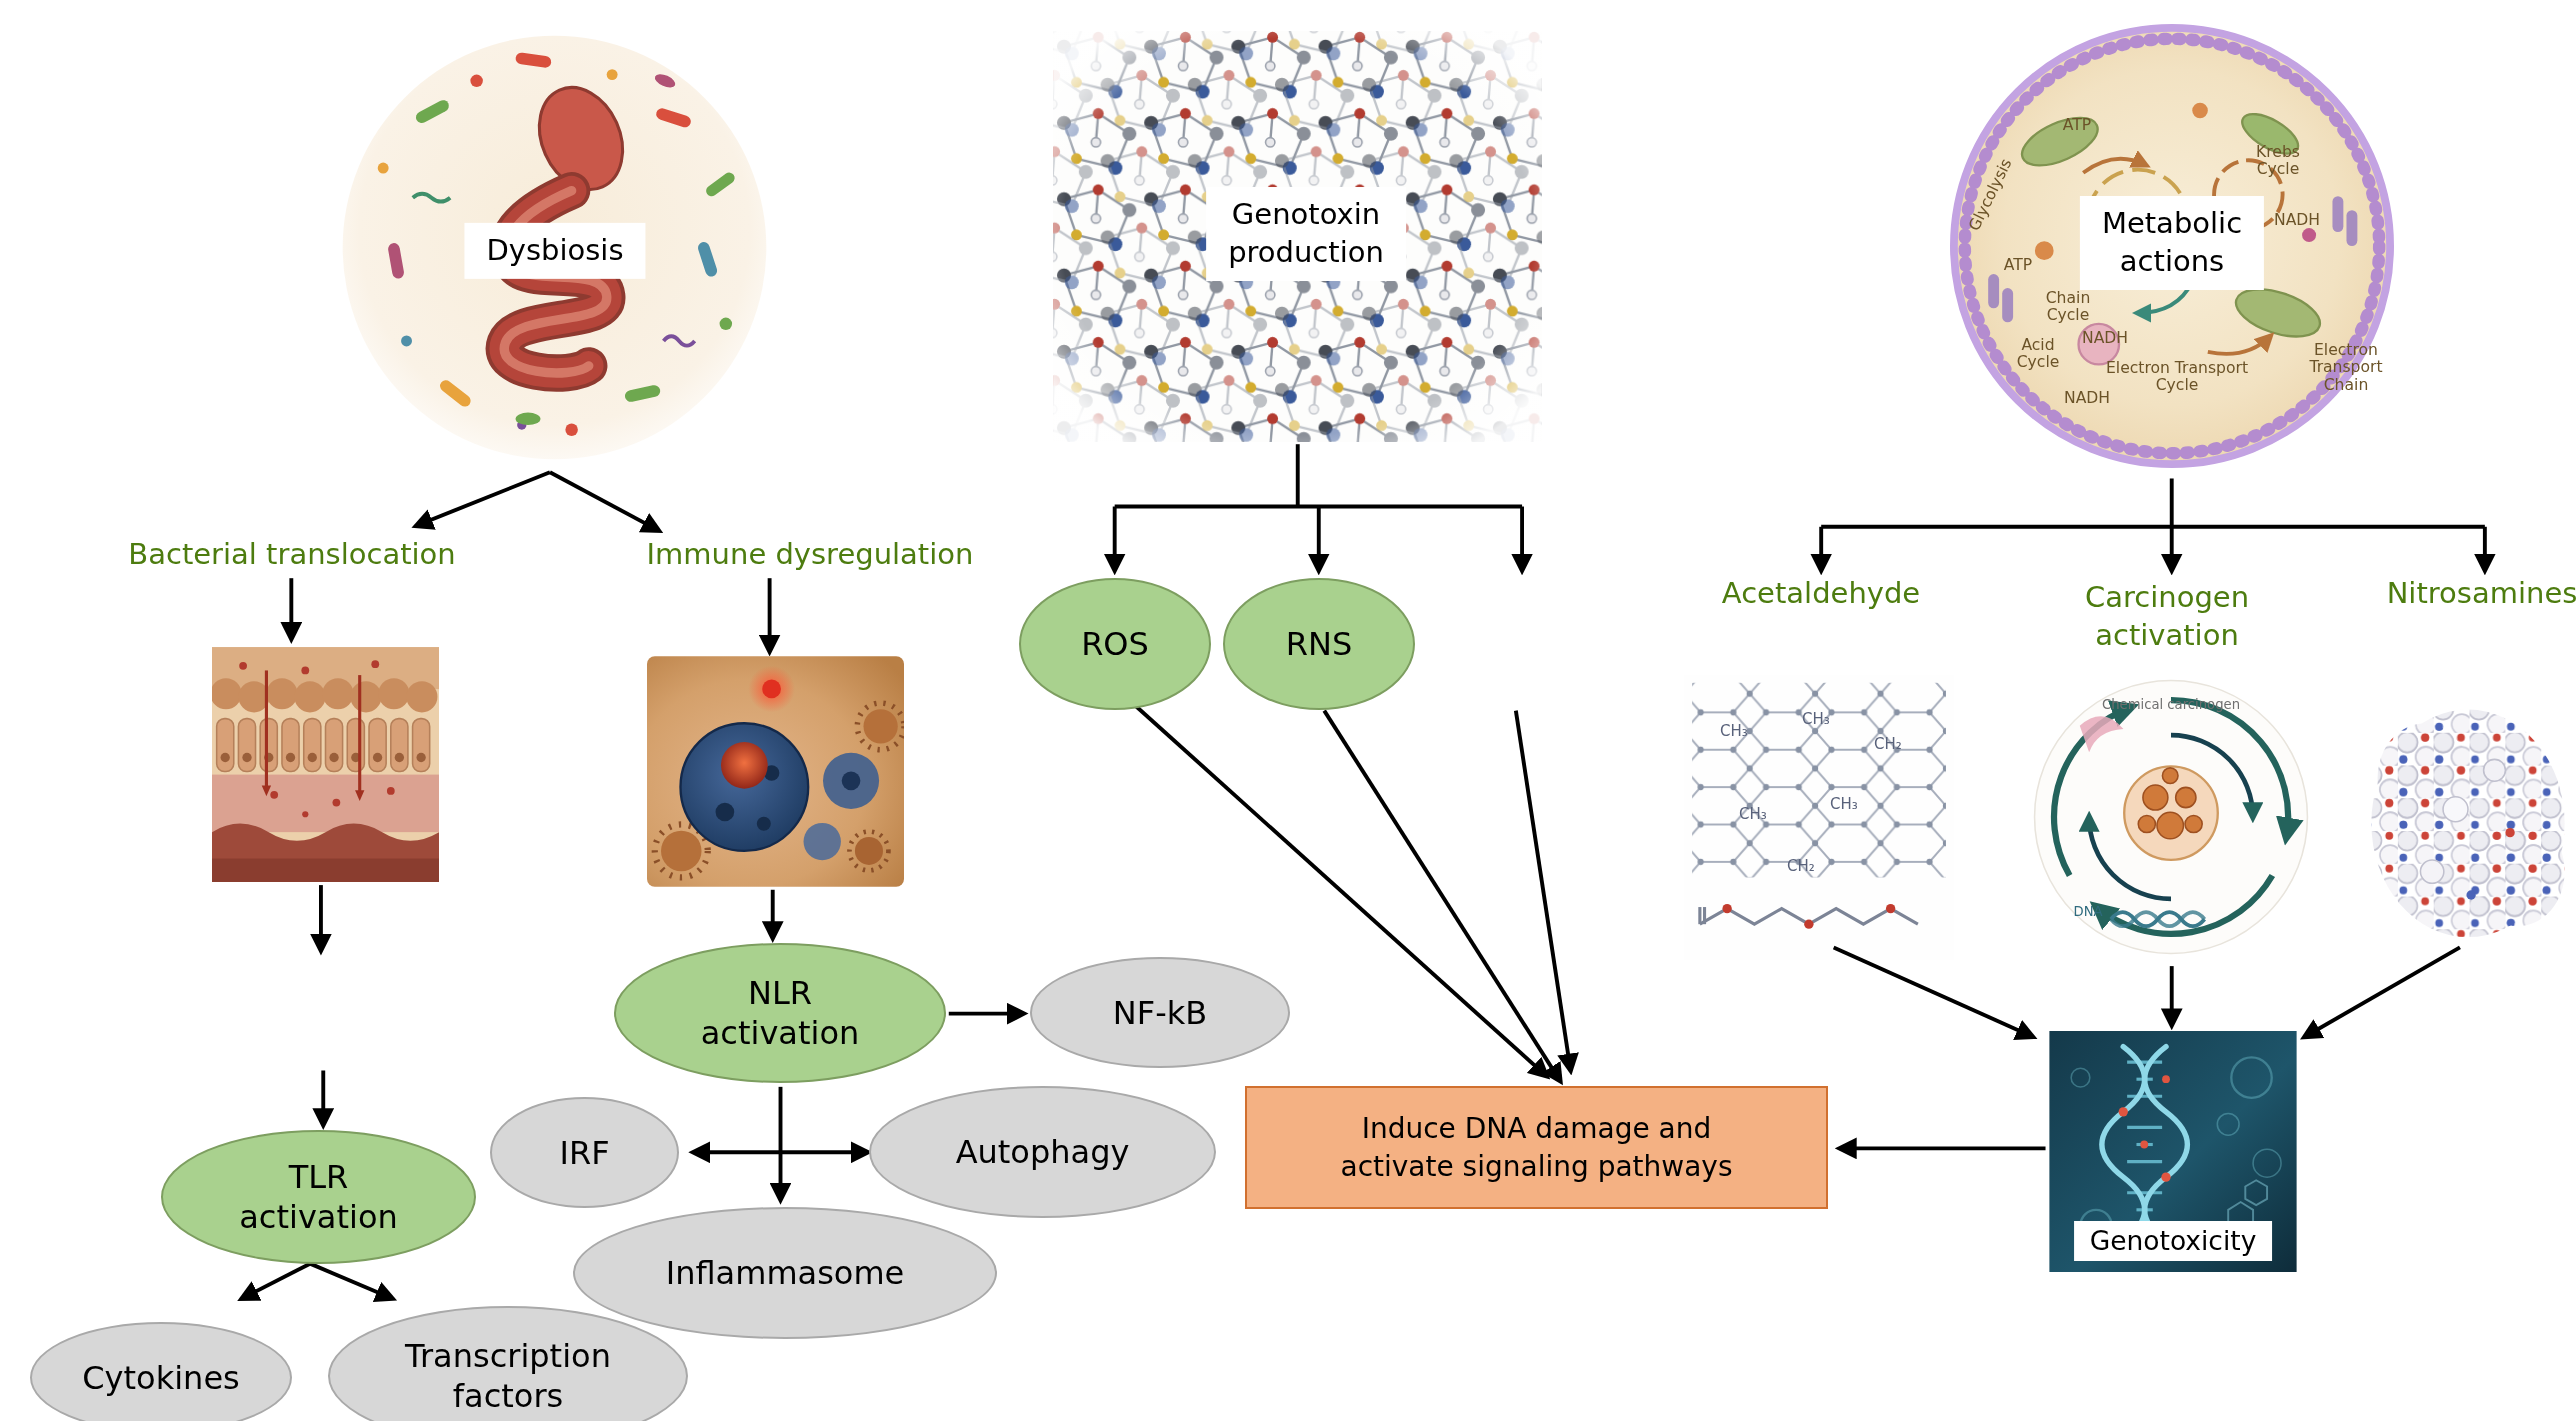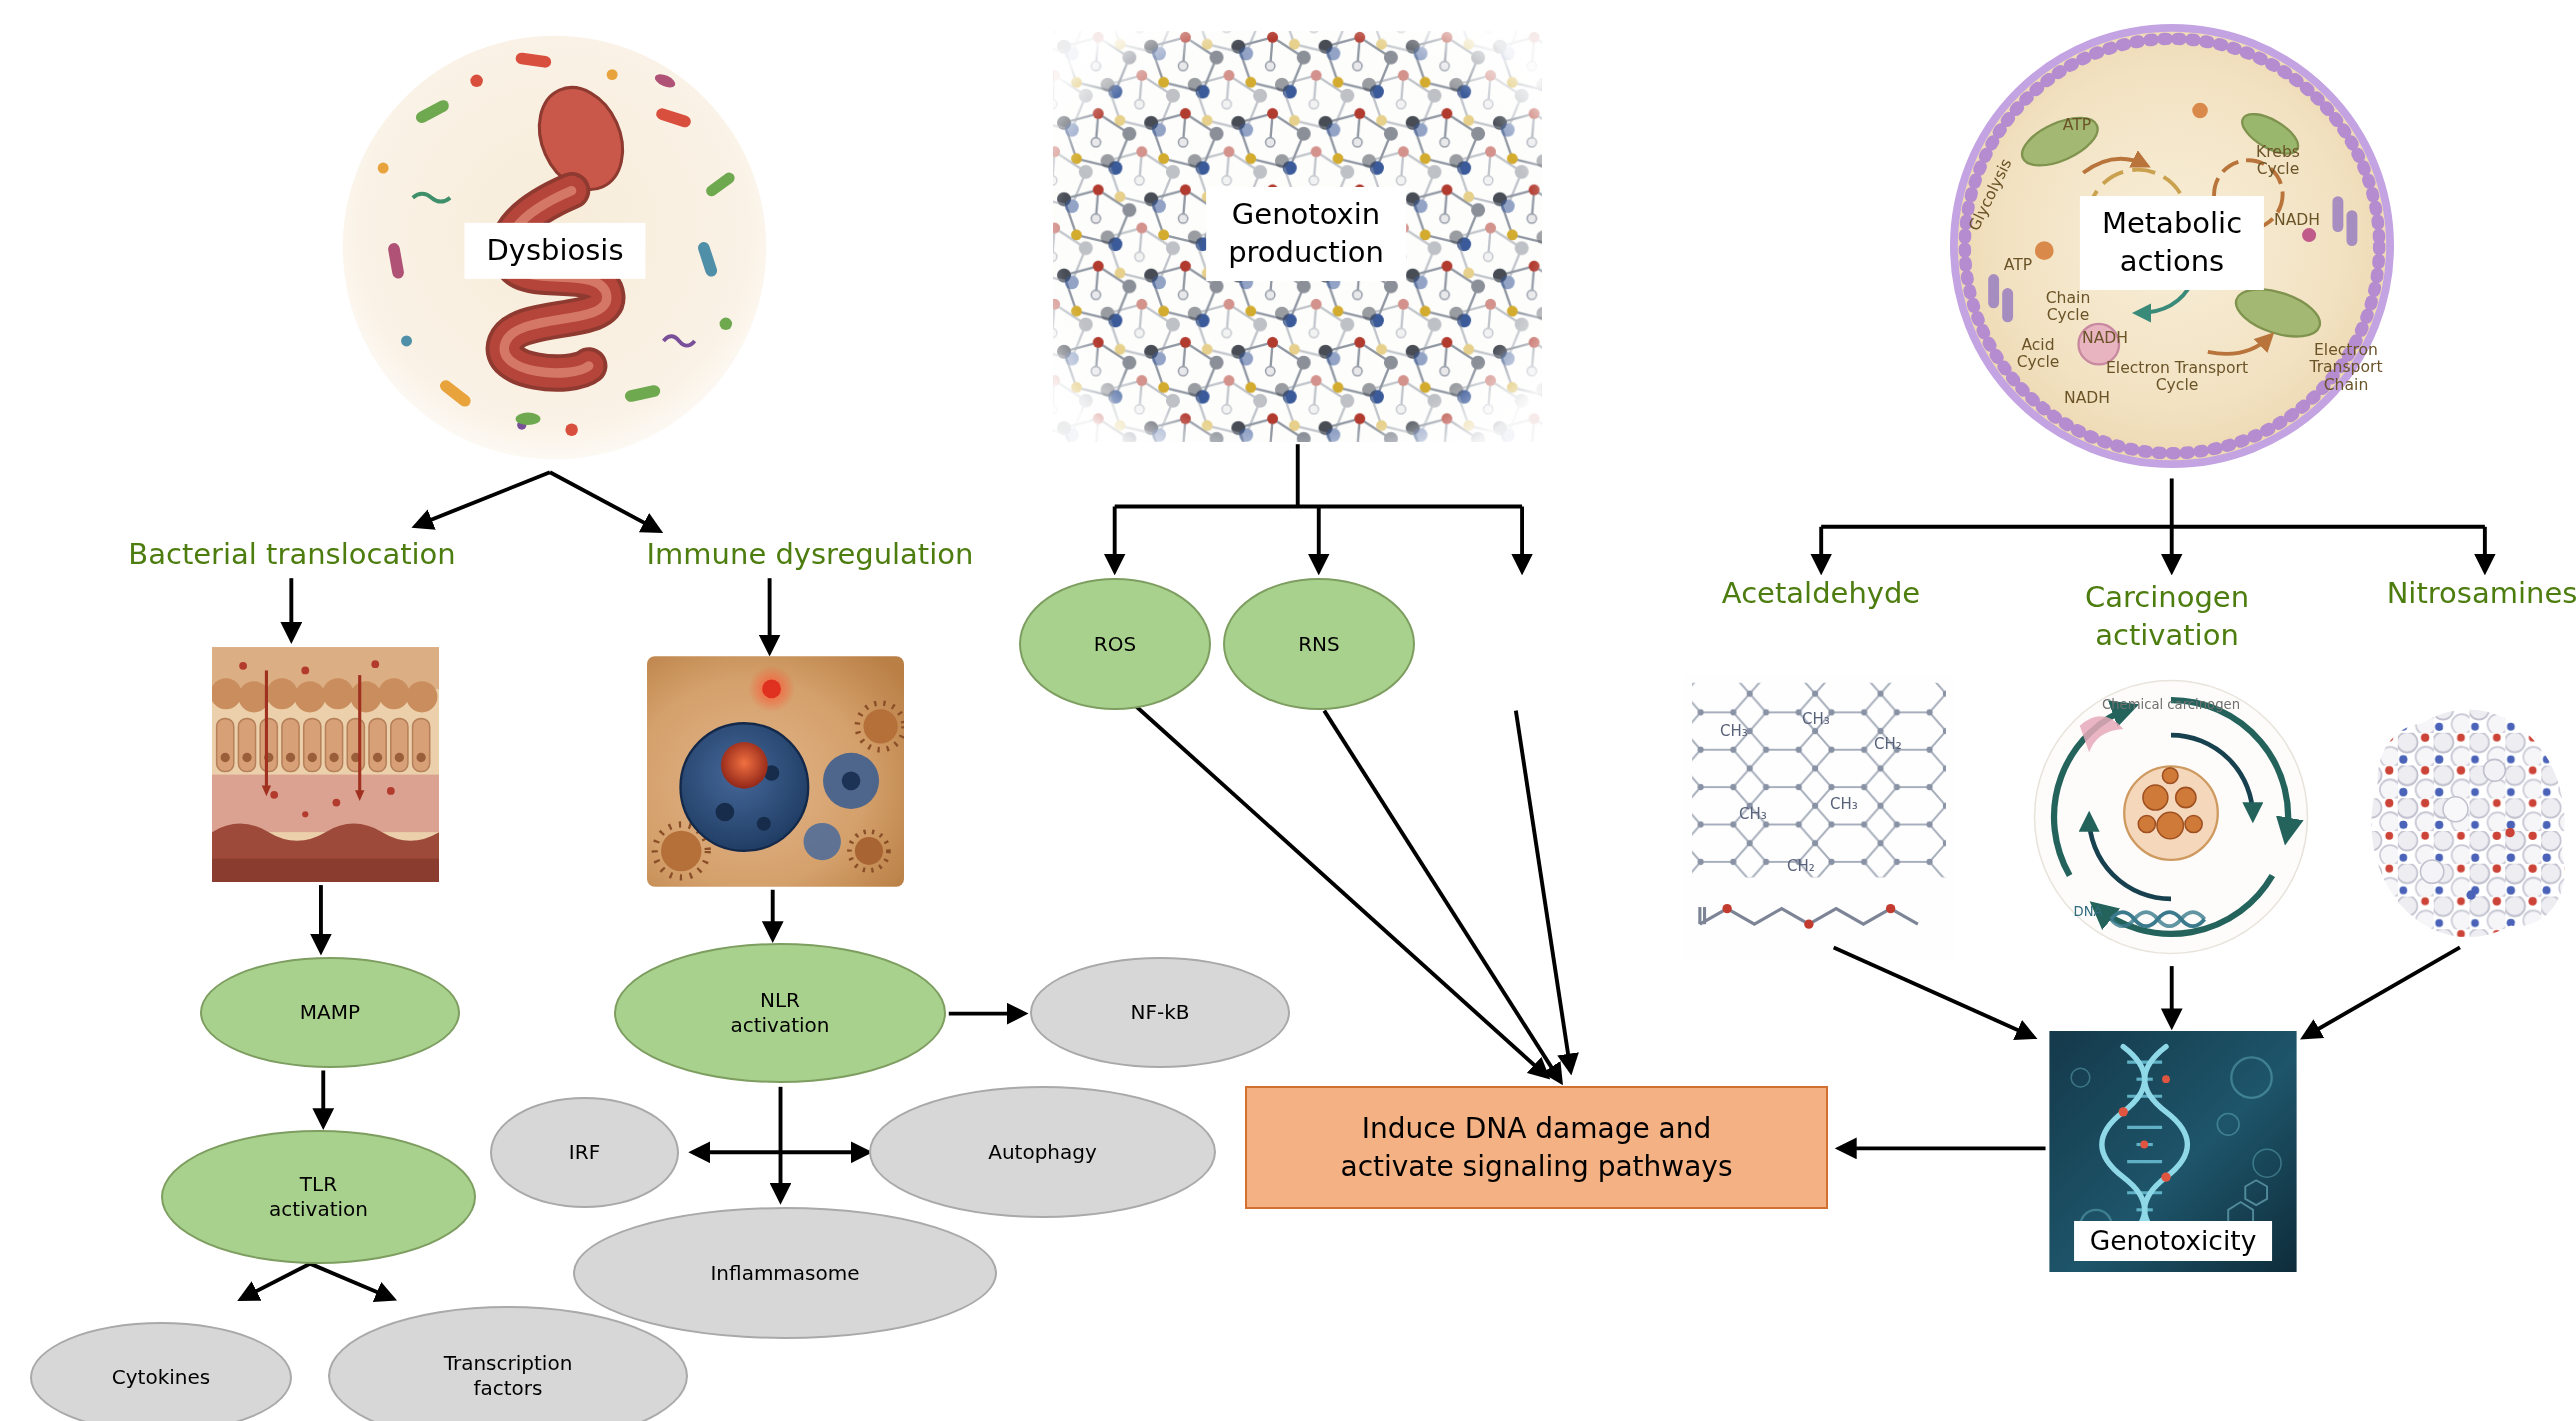--- a/index.html
+++ b/index.html
@@ -2,21 +2,21 @@
 <html style="font-size:12.5px"><head>
 <meta charset="utf-8">
 <title>Pathway Diagram</title>
 <style>
   * { margin:0; padding:0; box-sizing:border-box; }
   body { font-family:"DejaVu Sans","Liberation Sans",sans-serif; background:#fff; }
   #canvas { position:relative; width:2576px; height:1422px; background:#fff; overflow:hidden; }
   .illus { position:absolute; z-index:1; }
   #arrows { position:absolute; left:0; top:0; z-index:2; }
   .node-ellipse { position:absolute; z-index:3; display:flex; align-items:center; justify-content:center;
-    text-align:center; border-radius:50%; font-size:20px; color:#000; white-space:pre-line; line-height:1.25; }
+    text-align:center; border-radius:50%; font-size:32px; color:#000; white-space:pre-line; line-height:1.25; }
   .green { background:#a9d18e; border:2.3px solid #7d9e60; }
   .gray  { background:#d7d7d7; border:2.3px solid #a9a9a9; }
   .label-box { position:absolute; z-index:3; background:#ffffff; padding:9.3px 22px; font-size:29px; color:#000;
     text-align:center; white-space:pre-line; line-height:1.3; transform:translate(-50%,-50%); }
   .plain-label { position:absolute; z-index:3; font-size:29px; color:#4d7c0f; text-align:center;
     white-space:pre-line; line-height:1.3; transform:translate(-50%,-50%); }
   .orange-box { position:absolute; z-index:3; display:flex; align-items:center; justify-content:center;
     background:#f4b183; border:2.3px solid #d1702f; font-size:28px; color:#000; text-align:center;
     white-space:pre-line; line-height:1.35; }
   .img-caption { position:absolute; left:50%; bottom:11px; transform:translateX(-50%); background:#fff;
@@ -442,23 +442,20 @@
   <div class="label-box" style="left:2172px; top:243px;">Metabolic
 actions</div>
 
   <div class="plain-label" style="left:292px; top:555px;">Bacterial translocation</div>
   <div class="plain-label" style="left:810px; top:555px;">Immune dysregulation</div>
   <div class="plain-label" style="left:1821px; top:594px;">Acetaldehyde</div>
   <div class="plain-label" style="left:2167px; top:617px;">Carcinogen
 activation</div>
   <div class="plain-label" style="left:2482px; top:594px;">Nitrosamines</div>
 
-  <div class="node-ellipse green" style="left:200px; top:957px; width:260px; height:111px;">
-    <span>MAMP</span>
-  </div>
   <div class="node-ellipse green" style="left:161px; top:1130px; width:315px; height:134px;">
     <span>TLR
 activation</span>
   </div>
   <div class="node-ellipse gray" style="left:30px; top:1322px; width:262px; height:111px;">
     <span>Cytokines</span>
   </div>
   <div class="node-ellipse gray" style="left:328px; top:1306px; width:360px; height:140px;">
     <span>Transcription
 factors</span>

